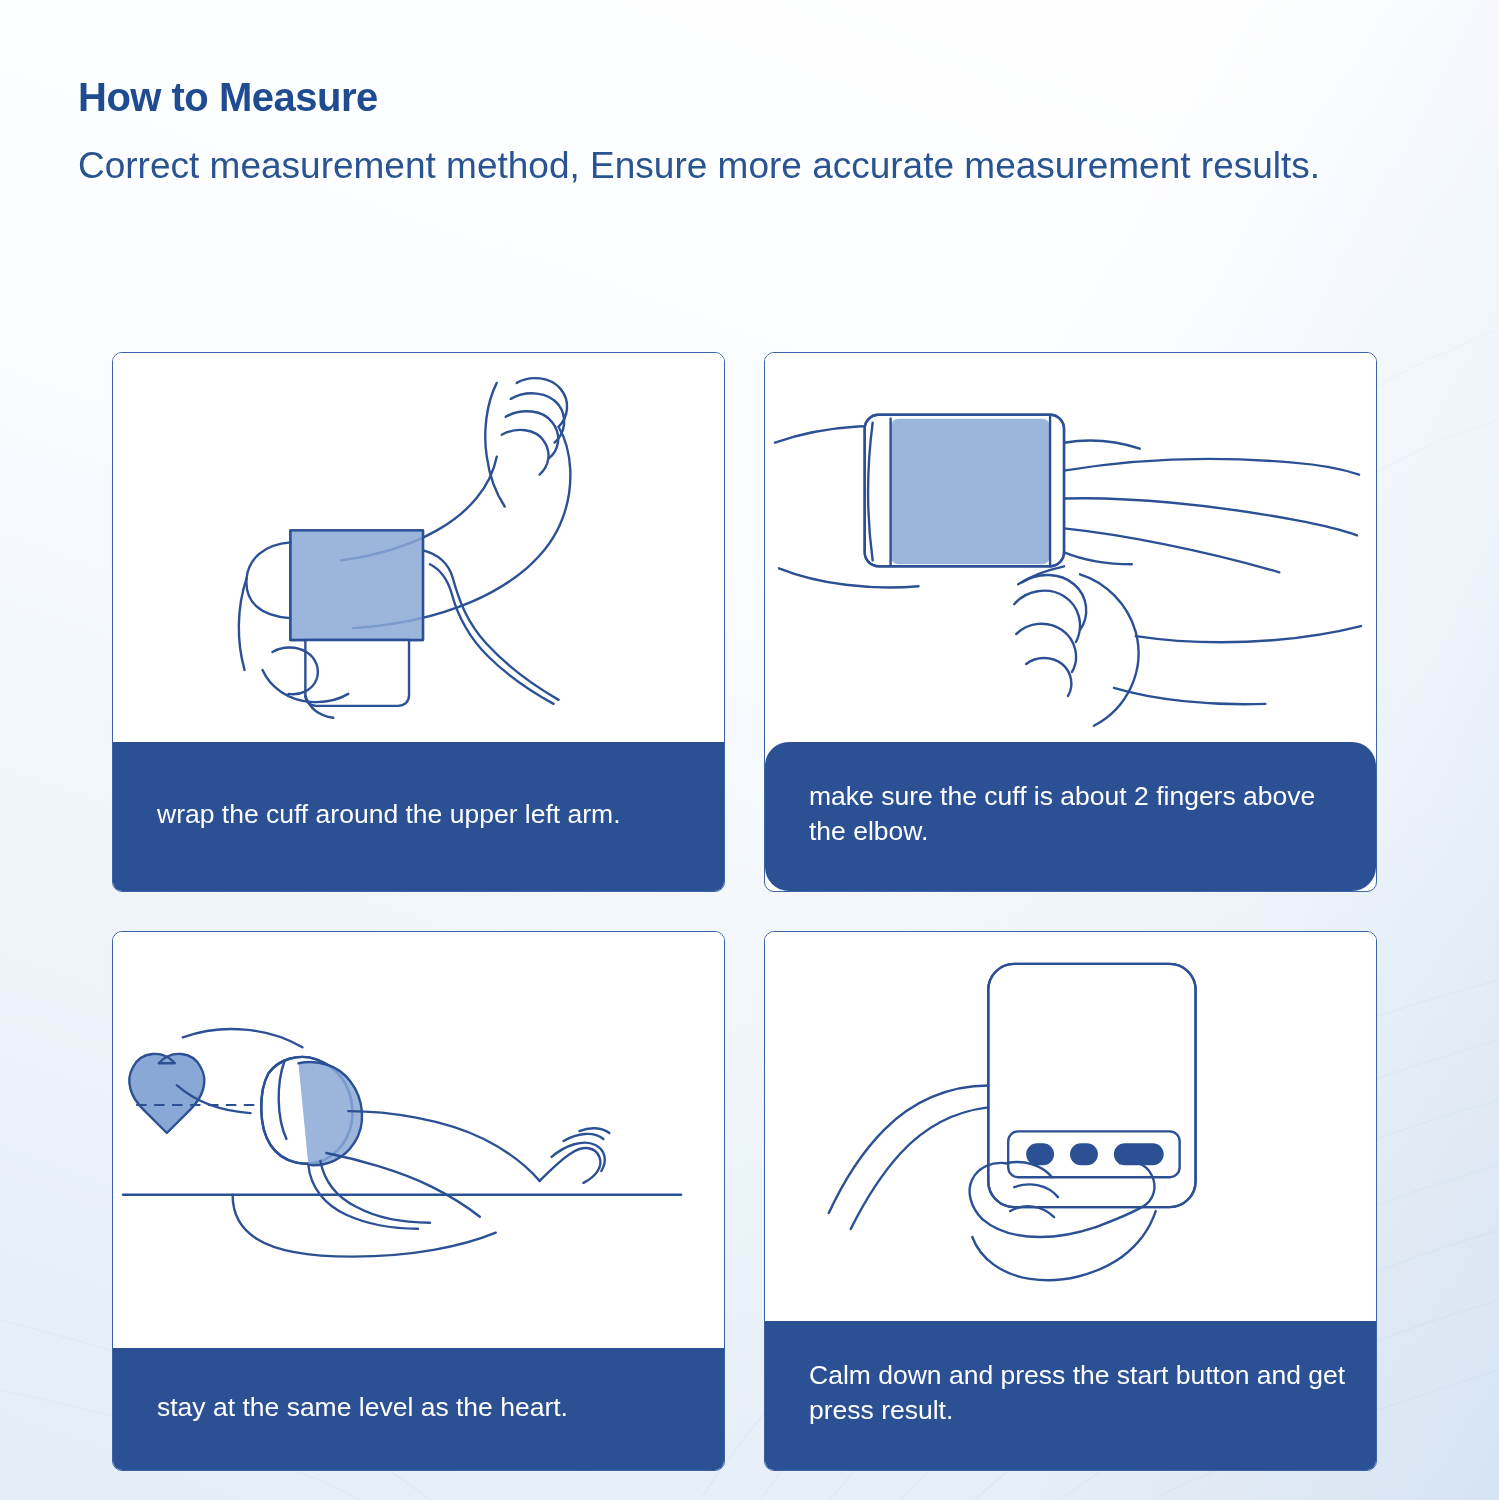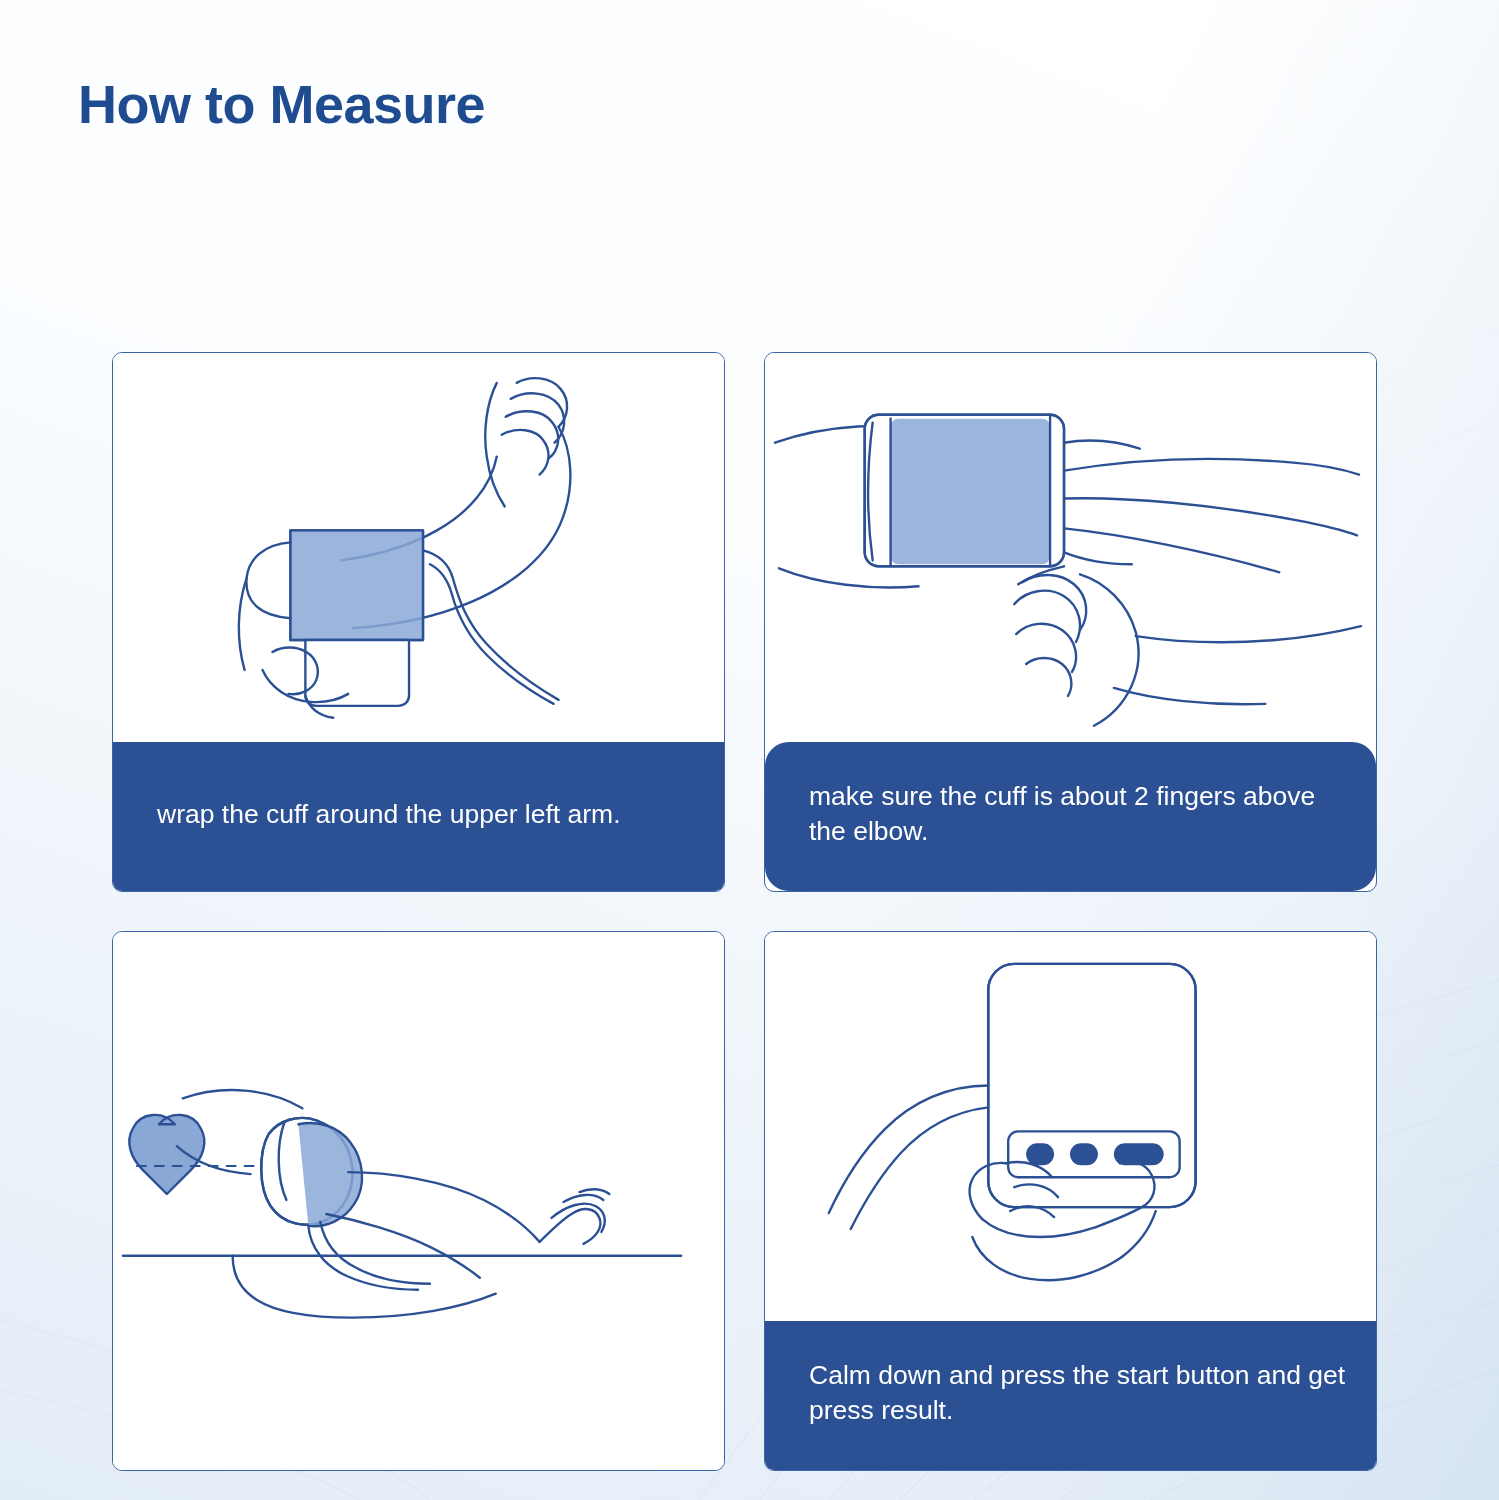--- a/index.html
+++ b/index.html
@@ -29,21 +29,21 @@
     pointer-events: none;
     opacity: 0.55;
   }
   .header {
     position: absolute;
     left: 78px;
     top: 76px;
     width: 1300px;
   }
   .title {
-    font-size: 54px;
+    font-size: 40px;
     font-weight: bold;
     color: #1f4c91;
     letter-spacing: -0.5px;
     line-height: 1.05;
     margin: 0;
   }
   .subtitle {
     margin: 22px 0 0 0;
     font-size: 37px;
     color: #2a5392;
@@ -115,20 +115,24 @@
       <path d="M0 1390 C 140 1420, 290 1460, 360 1500"></path>
     </g>
     <g stroke="#d6e5f2" stroke-width="1" fill="none" opacity="0.6">
       <path d="M1499 420 C 1340 470, 1230 560, 1180 700"></path>
       <path d="M1499 330 C 1310 400, 1180 520, 1120 680"></path>
     </g>
   </svg>
 
   <div class="header">
     <h1 class="title">How to Measure</h1>
+    <p class="subtitle">
+      <span>Correct measurement method,</span>
+      <span>Ensure more accurate measurement results.</span>
+    </p>
   </div>
 
   <div class="grid">
 
     <div class="card">
       <div class="card-art">
         <svg viewBox="0 0 613 390" preserveAspectRatio="xMidYMid meet">
           <g fill="none" stroke="#2b5094" stroke-width="2.4" stroke-linecap="round" stroke-linejoin="round">
 
             <path d="M405 30 c14 -8 34 -6 44 6 c10 12 8 28 -2 38"></path>
@@ -227,20 +231,21 @@
             <path d="M452 196 c14 -8 30 -10 40 -2"></path>
             <path d="M468 186 c10 -4 22 -4 30 2"></path>
 
             <path d="M208 216 c4 20 16 36 36 46 c22 12 48 16 74 16"></path>
             <path d="M196 220 c2 22 16 40 38 50 c22 10 48 14 72 14"></path>
 
             <path d="M120 250 c0 20 8 34 24 44 c22 14 60 18 96 18 c60 0 110 -10 144 -24"></path>
           </g>
         </svg>
       </div>
+      <div class="caption caption-3">stay at the same level as the heart.</div>
     </div>
 
     <div class="card">
       <div class="card-art">
         <svg viewBox="0 0 613 390" preserveAspectRatio="xMidYMid meet">
           <g fill="none" stroke="#2b5094" stroke-width="2.4" stroke-linecap="round" stroke-linejoin="round">
 
             <rect x="224" y="32" width="208" height="244" rx="26" fill="#ffffff"></rect>
             <rect x="224" y="32" width="208" height="244" rx="26"></rect>
 

